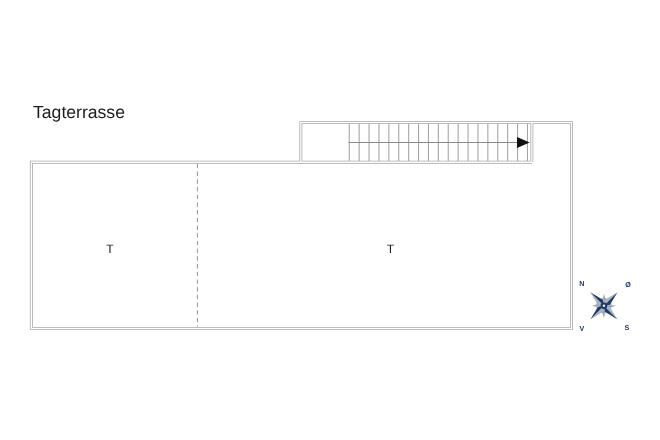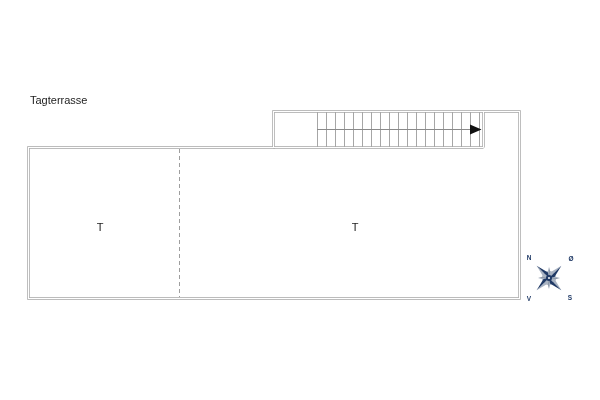--- a/index.html
+++ b/index.html
@@ -43,21 +43,21 @@
     stroke: var(--cline, #8a8a8a);
     stroke-width: 1;
   }
   .arrow-head {
     fill: var(--arrow, #111111);
   }
   .page-title {
     position: absolute;
     left: 30px;
     top: 94px;
-    font-size: 11px;
+    font-size: 16px;
     color: var(--ink, #1c1c1c);
     white-space: nowrap;
   }
   .room-label {
     position: absolute;
     transform: translate(-50%, -50%);
     font-size: 11px;
     color: var(--ink, #1c1c1c);
   }
   .room-label.left  { left: 100px; top: 227px; }

